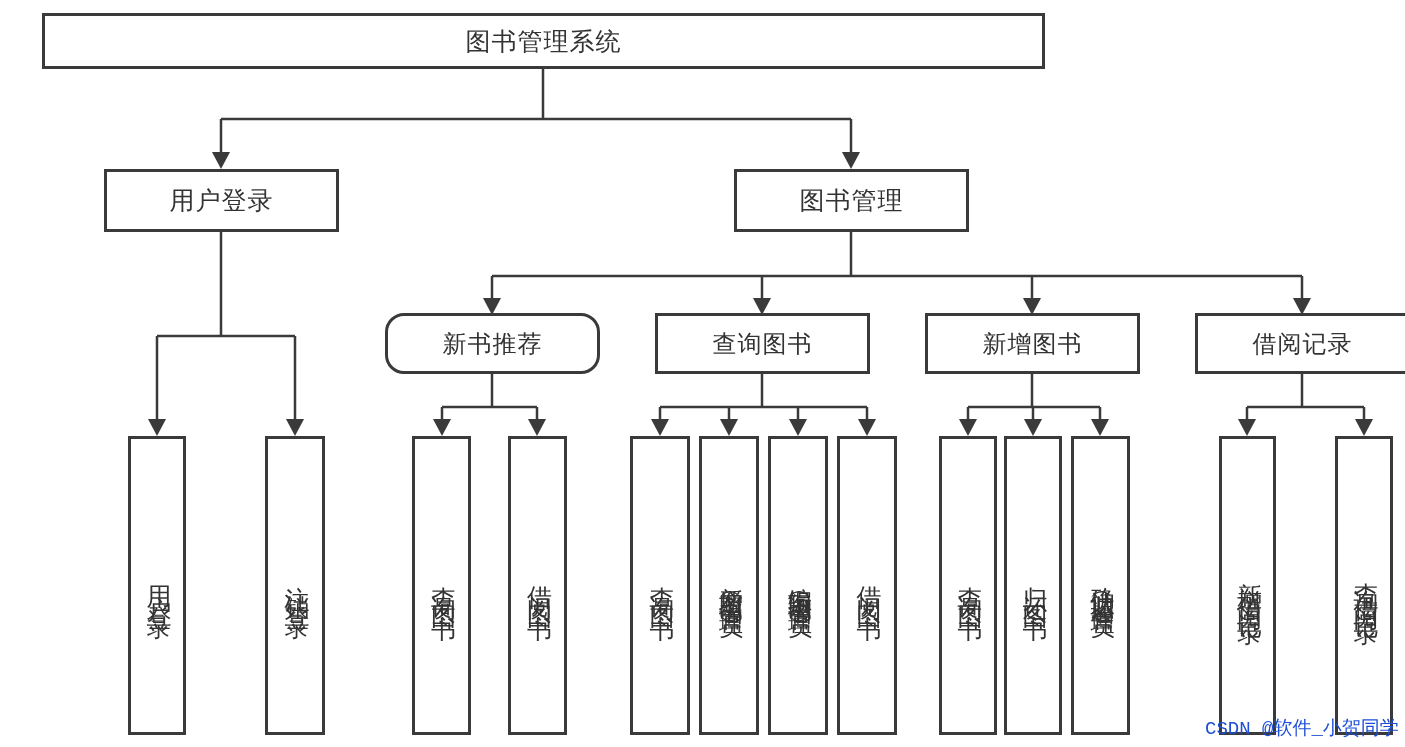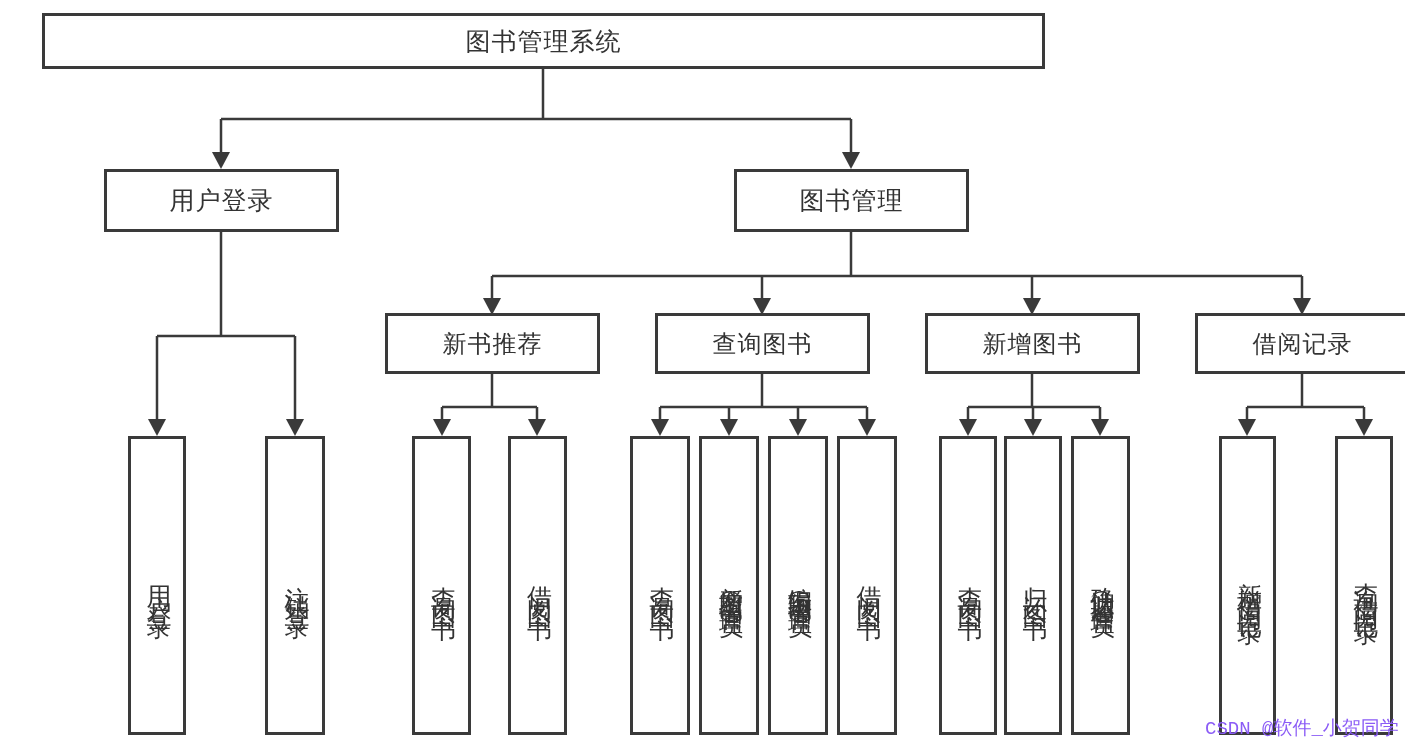--- a/index.html
+++ b/index.html
@@ -32,21 +32,21 @@
     letter-spacing:10px;
     color:#333333;
     line-height:1;
   }
   .vlabel.mid{letter-spacing:8px;}
   .vlabel.tight{letter-spacing:4px;font-size:24px;}
   .watermark{
     position:absolute;
     left:1183px;top:715px;
     font-size:19px;
-    color:#8b5cf6;
+    color:#1d4ed8;
     white-space:nowrap;
     z-index:5;
     text-align:center;
   }
 </style>
 </head>
 <body>
 
 <div class="stage">
 
@@ -81,21 +81,21 @@
       <polygon points="1216,419 1234,419 1225,436"></polygon>
       <polygon points="1333,419 1351,419 1342,436"></polygon>
     </g>
   </svg>
 
   <div class="box root hbox">图书管理系统</div>
 
   <div class="box lvl2 hbox" style="left:82px;">用户登录</div>
   <div class="box lvl2 hbox" style="left:712px;">图书管理</div>
 
-  <div class="box lvl3 hbox" style="left:363px;">新书推荐</div>
+  <div class="box lvl3 hbox" style="left:363px;border-radius:19px;">新书推荐</div>
   <div class="box lvl3 hbox" style="left:633px;">查询图书</div>
   <div class="box lvl3 hbox" style="left:903px;">新增图书</div>
   <div class="box lvl3 hbox" style="left:1173px;">借阅记录</div>
 
   <div class="box leaf" style="left:106px;width:58px;">
     <span class="vlabel">用户登录</span>
   </div>
   <div class="box leaf" style="left:243px;width:60px;">
     <span class="vlabel">注销登录</span>
   </div>

